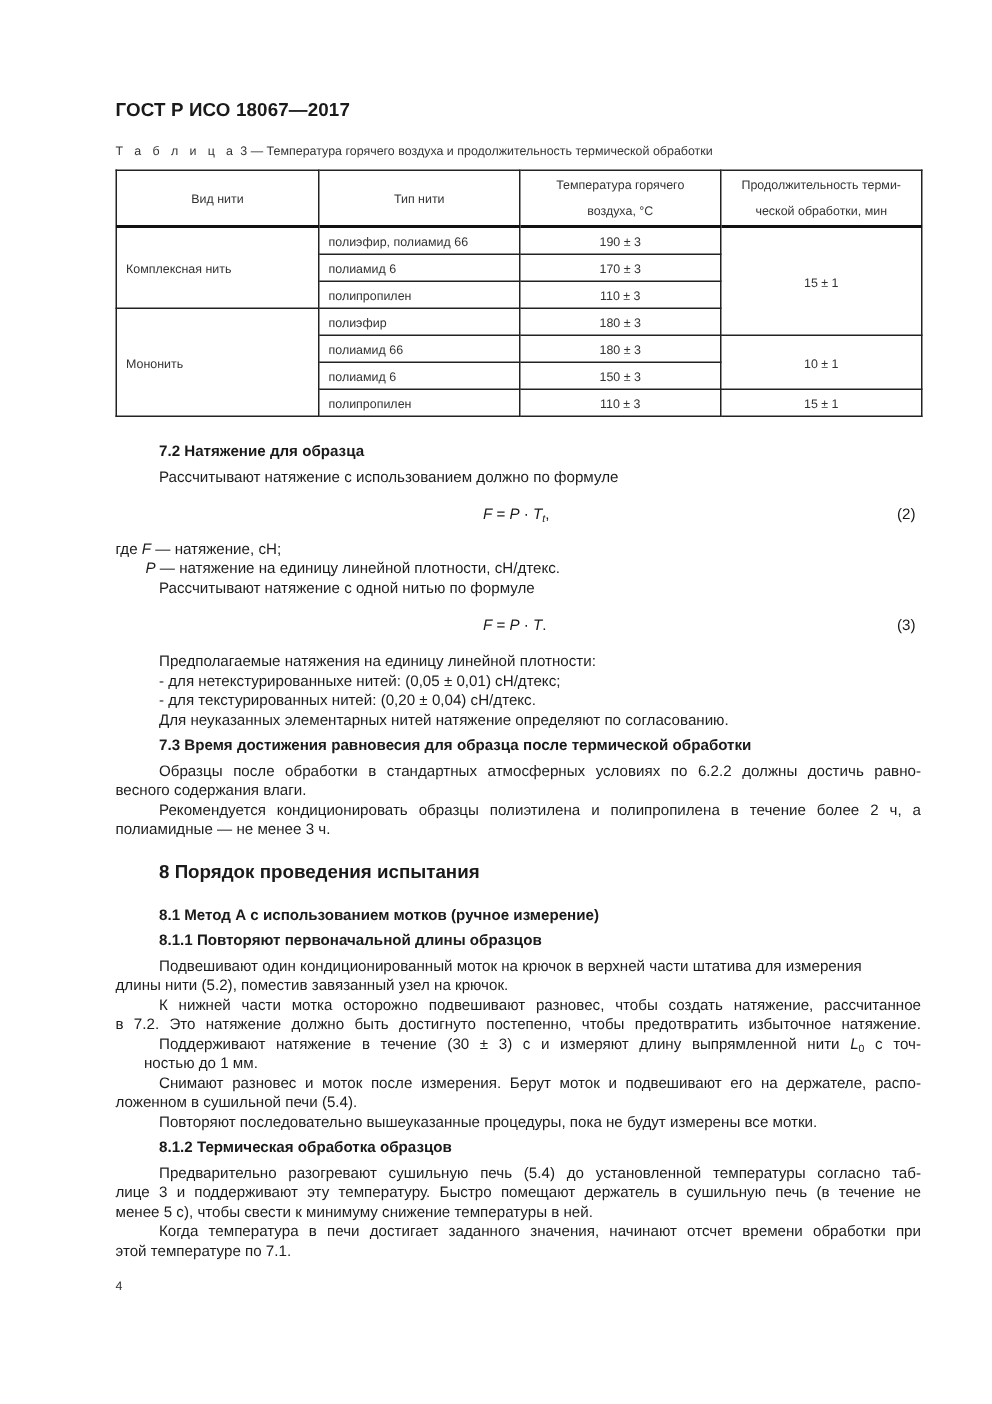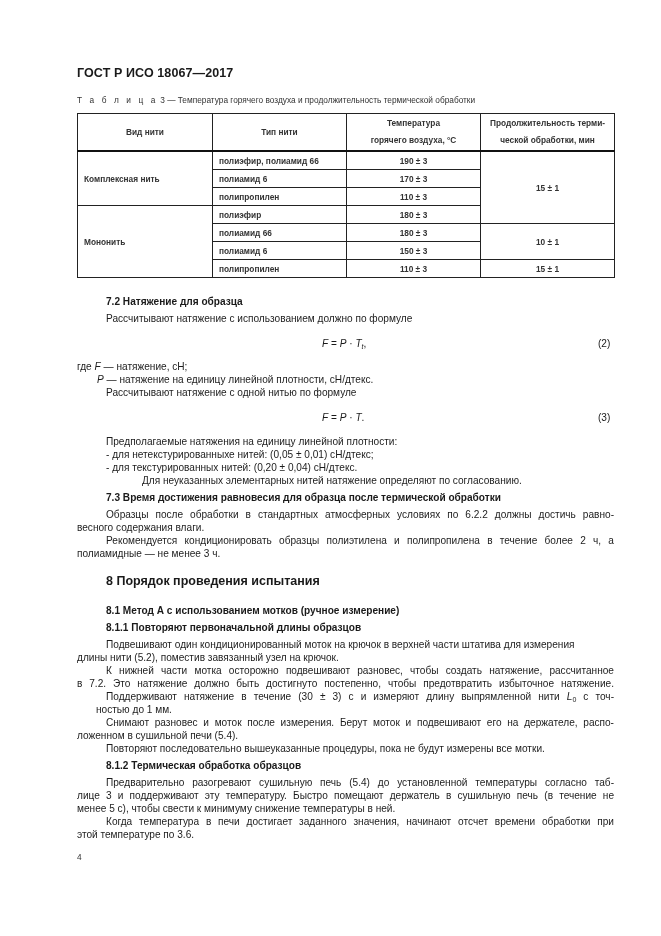--- a/index.html
+++ b/index.html
@@ -5,21 +5,21 @@
   html, body { margin: 0; padding: 0; background: #ffffff; }
   body { width: 661px; height: 936px; position: relative; overflow: hidden;
          font-family: "Liberation Sans", sans-serif; color: #1a1a1a; }
   .abs { position: absolute; }
   .doc-header { left: 77px; top: 66px; font-size: 12.5px; font-weight: bold; letter-spacing: 0.1px; }
   .table-caption { left: 77px; top: 95px; font-size: 8.3px; color: #333; white-space: nowrap; }
   .table-caption .spaced { letter-spacing: 2.6px; margin-top: 32px; }
 
   table.t3 { position: absolute; left: 77px; top: 113px; border-collapse: collapse;
              font-size: 8.3px; color: #333; table-layout: fixed; }
-  table.t3 td, table.t3 th { border: 1px solid #222; padding: 0 6px; font-weight: bold; }
+  table.t3 td, table.t3 th { border: 1px solid #222; padding: 0 6px; font-weight: normal; }
   table.t3 th { height: 36px; text-align: center; line-height: 17px; }
   table.t3 thead tr th { border-bottom: 2.5px solid #111; }
   table.t3 td { height: 17px; }
   .c-left { text-align: left; }
   .c-center { text-align: center; }
 
   .p { font-size: 10.1px; line-height: 12.6px; white-space: nowrap; color: #1c1c1c; }
   .h2 { font-size: 10.1px; font-weight: bold; white-space: nowrap; }
   .h1 { font-size: 12.5px; font-weight: bold; white-space: nowrap; }
   .formula { font-size: 10.1px; font-style: italic; white-space: nowrap; }
@@ -96,21 +96,21 @@
 <div class="abs p" style="left:77px; top:361px;"><span>где </span><i>F</i><span> — натяжение, сН;</span></div>
 <div class="abs p" style="left:97px; top:374px;"><i>P</i><span> — натяжение на единицу линейной плотности, сН/дтекс.</span></div>
 <div class="abs p" style="left:106px; top:387px;">Рассчитывают натяжение с одной нитью по формуле</div>
 
 <div class="abs formula" style="left:322px; top:412px;"><span>F</span><span class="up"> = </span><span>P</span><span class="up"> · </span><span>T</span><span class="up">.</span></div>
 <div class="abs eqnum" style="left:598px; top:412px;">(3)</div>
 
 <div class="abs p" style="left:106px; top:436px;">Предполагаемые натяжения на единицу линейной плотности:</div>
 <div class="abs p" style="left:106px; top:449px;">- для нетекстурированныхе нитей: (0,05 ± 0,01) сН/дтекс;</div>
 <div class="abs p" style="left:106px; top:462px;">- для текстурированных нитей: (0,20 ± 0,04) сН/дтекс.</div>
-<div class="abs p" style="left:106px; top:475px;margin-left:36px;">Для неуказанных элементарных нитей натяжение определяют по согласованию.</div>
+<div class="abs p" style="left:106px; top:475px;">Для неуказанных элементарных нитей натяжение определяют по согласованию.</div>
 
 <div class="abs h2" style="left:106px; top:492px;">7.3  Время достижения равновесия для образца после термической обработки</div>
 <div class="abs p" style="left:106px; top:509px; width:508px; text-align:justify; text-align-last:justify;">Образцы после обработки в стандартных атмосферных условиях по 6.2.2 должны достичь равно-</div>
 <div class="abs p" style="left:77px; top:522px;">весного содержания влаги.</div>
 <div class="abs p" style="left:106px; top:535px; width:508px; text-align:justify; text-align-last:justify;">Рекомендуется кондиционировать образцы полиэтилена и полипропилена в течение более 2 ч, а</div>
 <div class="abs p" style="left:77px; top:548px;">полиамидные — не менее 3 ч.</div>
 
 <div class="abs h1" style="left:106px; top:574px;">8  Порядок проведения испытания</div>
 <div class="abs h2" style="left:106px; top:605px;">8.1  Метод А с использованием мотков (ручное измерение)</div>
 <div class="abs h2" style="left:106px; top:622px;">8.1.1  Повторяют первоначальной длины образцов</div>
@@ -123,15 +123,15 @@
 <div class="abs p" style="left:77px; top:704px;margin-left:19px;">ностью до 1 мм.</div>
 <div class="abs p" style="left:106px; top:717px; width:508px; text-align:justify; text-align-last:justify;">Снимают разновес и моток после измерения. Берут моток и подвешивают его на держателе, распо-</div>
 <div class="abs p" style="left:77px; top:730px;">ложенном в сушильной печи (5.4).</div>
 <div class="abs p" style="left:106px; top:743px;">Повторяют последовательно вышеуказанные процедуры, пока не будут измерены все мотки.</div>
 
 <div class="abs h2" style="left:106px; top:760px;">8.1.2  Термическая обработка образцов</div>
 <div class="abs p" style="left:106px; top:777px; width:508px; text-align:justify; text-align-last:justify;">Предварительно разогревают сушильную печь (5.4) до установленной температуры согласно таб-</div>
 <div class="abs p" style="left:77px; top:790px; width:537px; text-align:justify; text-align-last:justify;">лице 3 и поддерживают эту температуру. Быстро помещают держатель в сушильную печь (в течение не</div>
 <div class="abs p" style="left:77px; top:803px;">менее 5 с), чтобы свести к минимуму снижение температуры в ней.</div>
 <div class="abs p" style="left:106px; top:816px; width:508px; text-align:justify; text-align-last:justify;">Когда температура в печи достигает заданного значения, начинают отсчет времени обработки при</div>
-<div class="abs p" style="left:77px; top:829px;">этой температуре по 3.6.</div>
+<div class="abs p" style="left:77px; top:829px;">этой температуре по 7.1.</div>
 
 <div class="abs page-num">4</div>
 
 </body></html>

